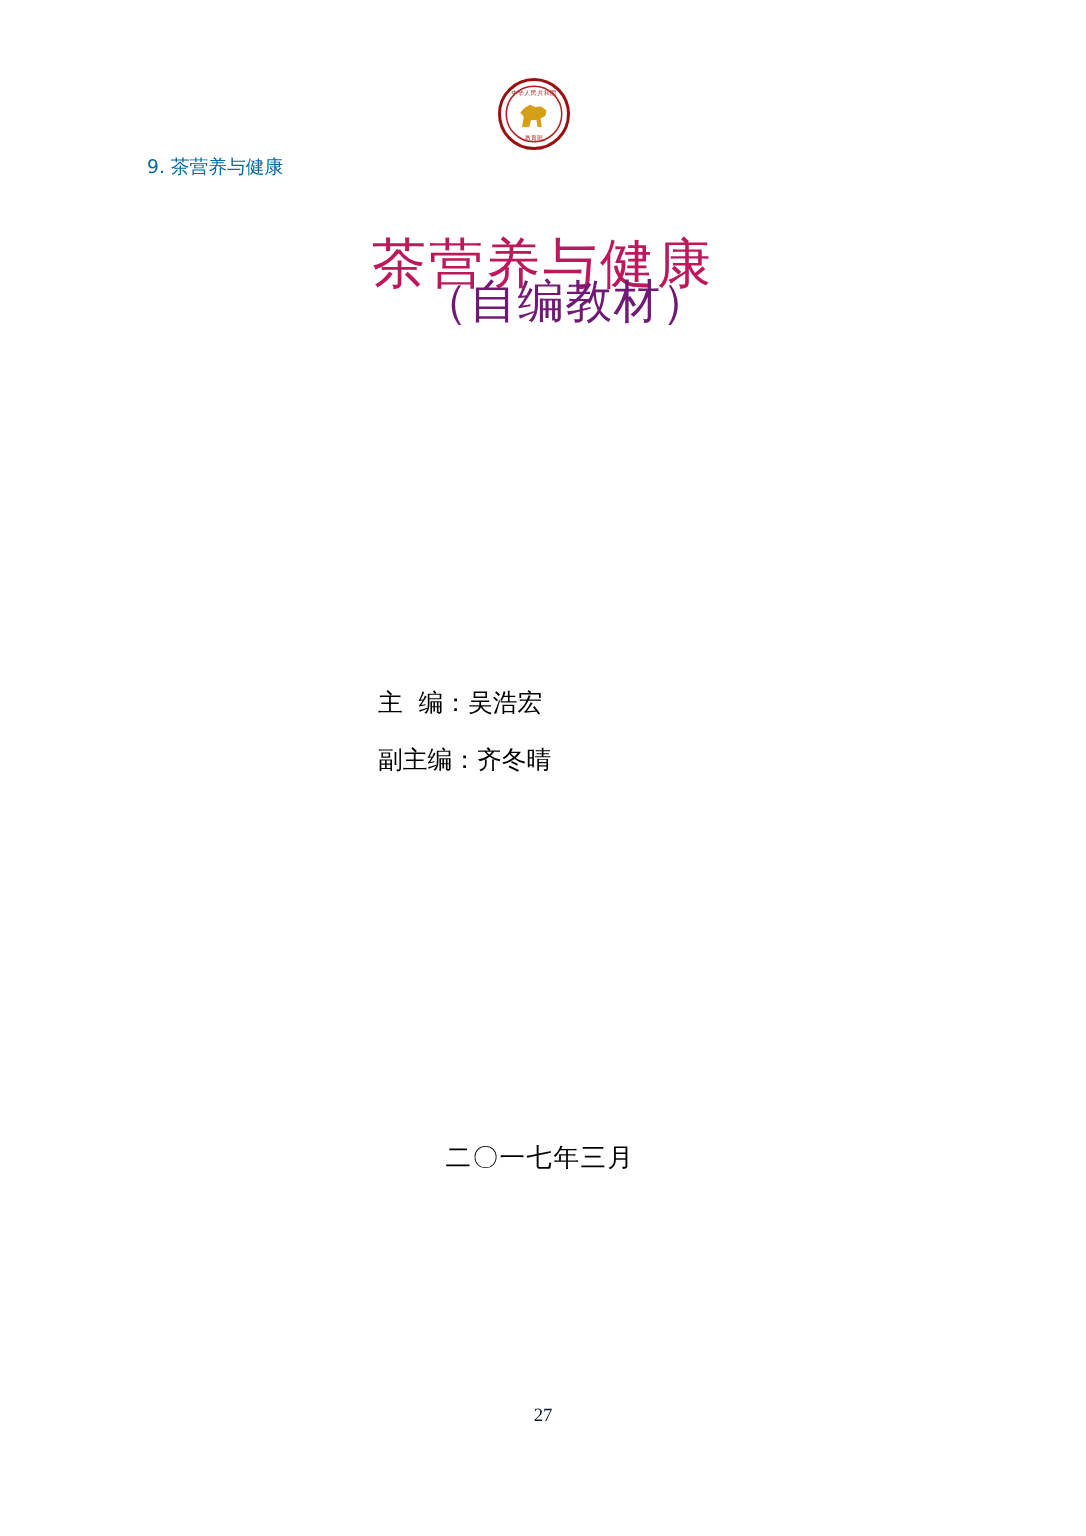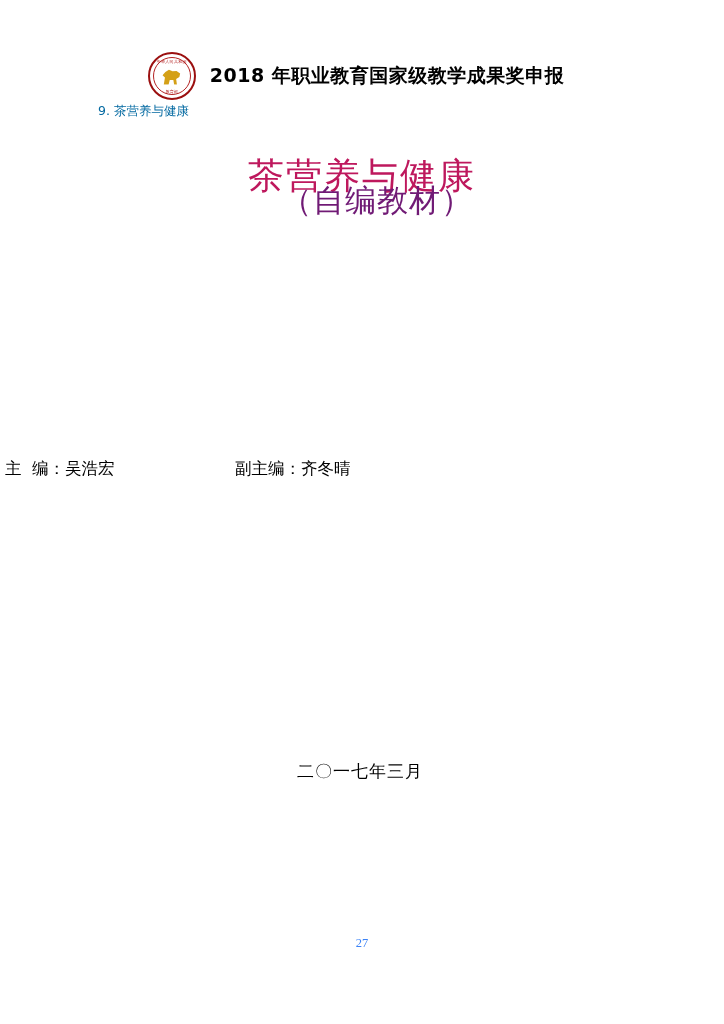--- a/index.html
+++ b/index.html
@@ -135,21 +135,21 @@
     margin-left: 15px;
   }
 
   
   .credits {
     position: absolute;
     top: 450px;
     left: 0;
     width: 100%;
     display: flex;
-    flex-direction: row;
+    flex-direction: column;
     align-items: center;
   }
   .credit-row {
     width: 230px;
     font-family: "DejaVu Sans", "Liberation Sans", sans-serif;
     font-size: 16.5px;
     line-height: 38px;
     color: #000000;
     text-align: left;
     padding-left: 5px;
@@ -173,37 +173,36 @@
 
   
   .page-number {
     position: absolute;
     top: 936px;
     left: 0;
     width: 100%;
     text-align: center;
     font-family: "Liberation Serif", "DejaVu Serif", serif;
     font-size: 12.5px;
-    color: #3b82f6;
+    color: #0f172a;
   }
 </style>
 </head>
 <body>
 
 <div class="page">
 
   <div class="header">
     <div class="header-inner">
       <div class="emblem">
         <div class="ring"></div>
         <div class="arc-top">中华人民共和国</div>
         <div class="horse"></div>
         <div class="arc-bottom">教育部</div>
       </div>
-      <div class="header-title">2018 年职业教育国家级教学成果奖申报</div>
     </div>
   </div>
 
   <div class="running-head">9. 茶营养与健康</div>
 
   <h1 class="doc-title">茶营养与健康</h1>
 
   <div class="doc-subtitle">（自编教材）</div>
 
   <div class="credits">

